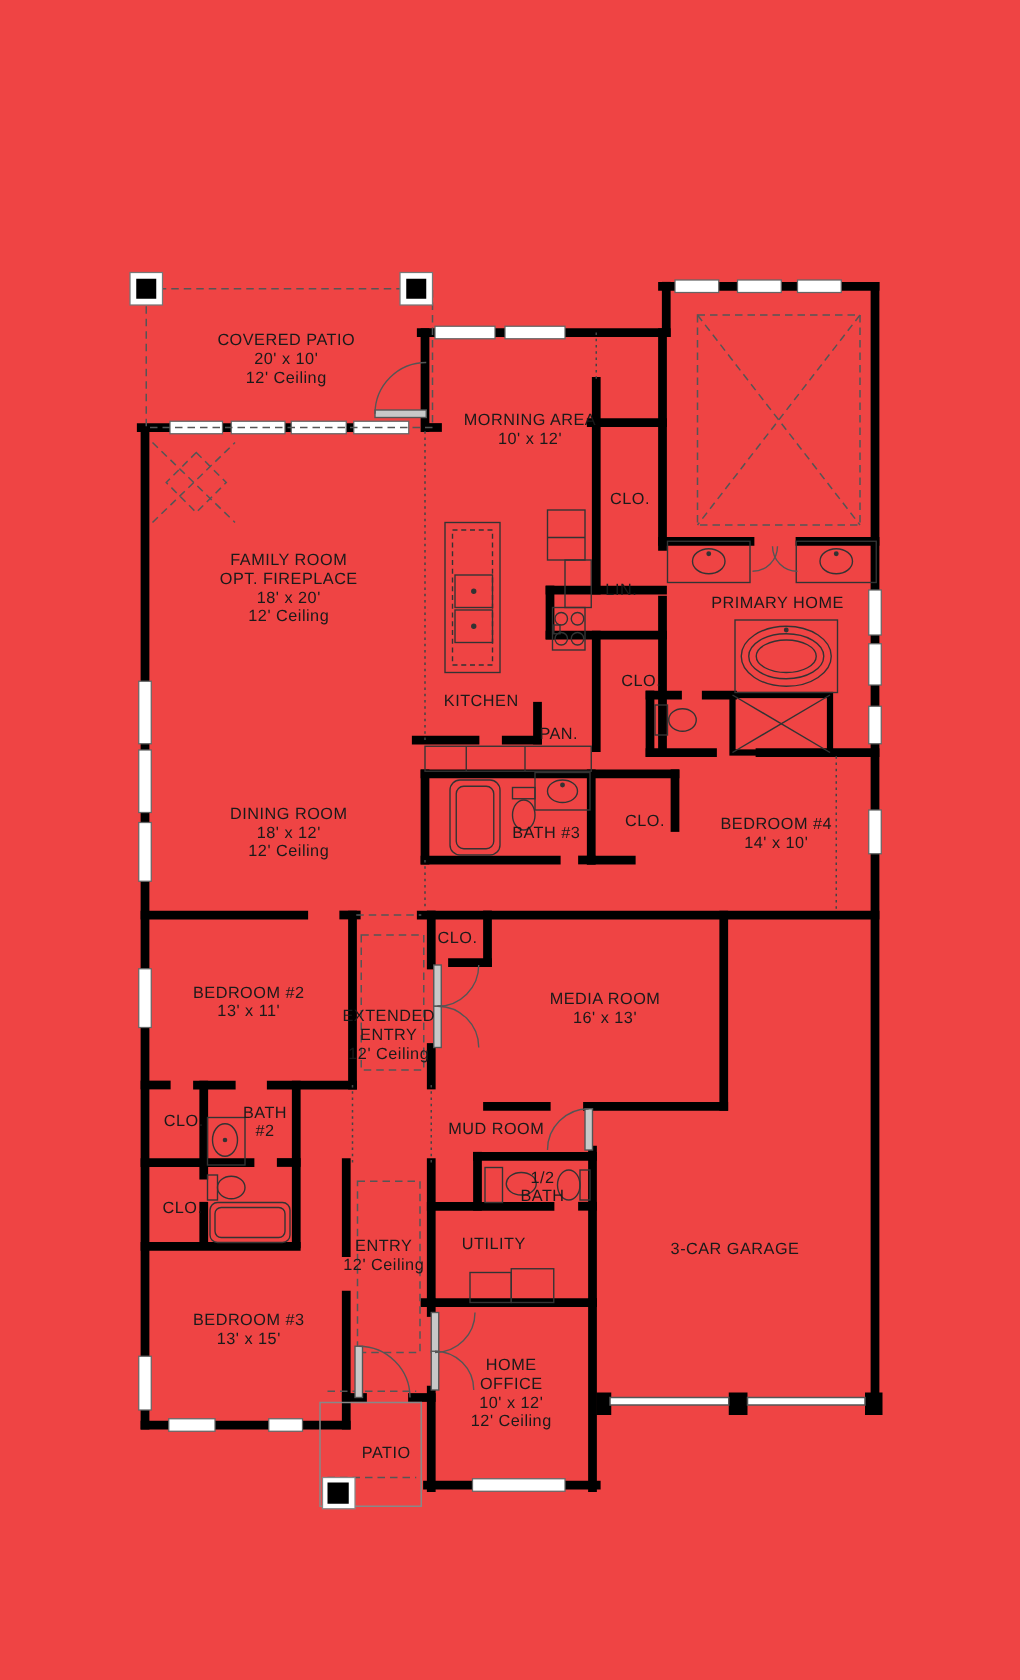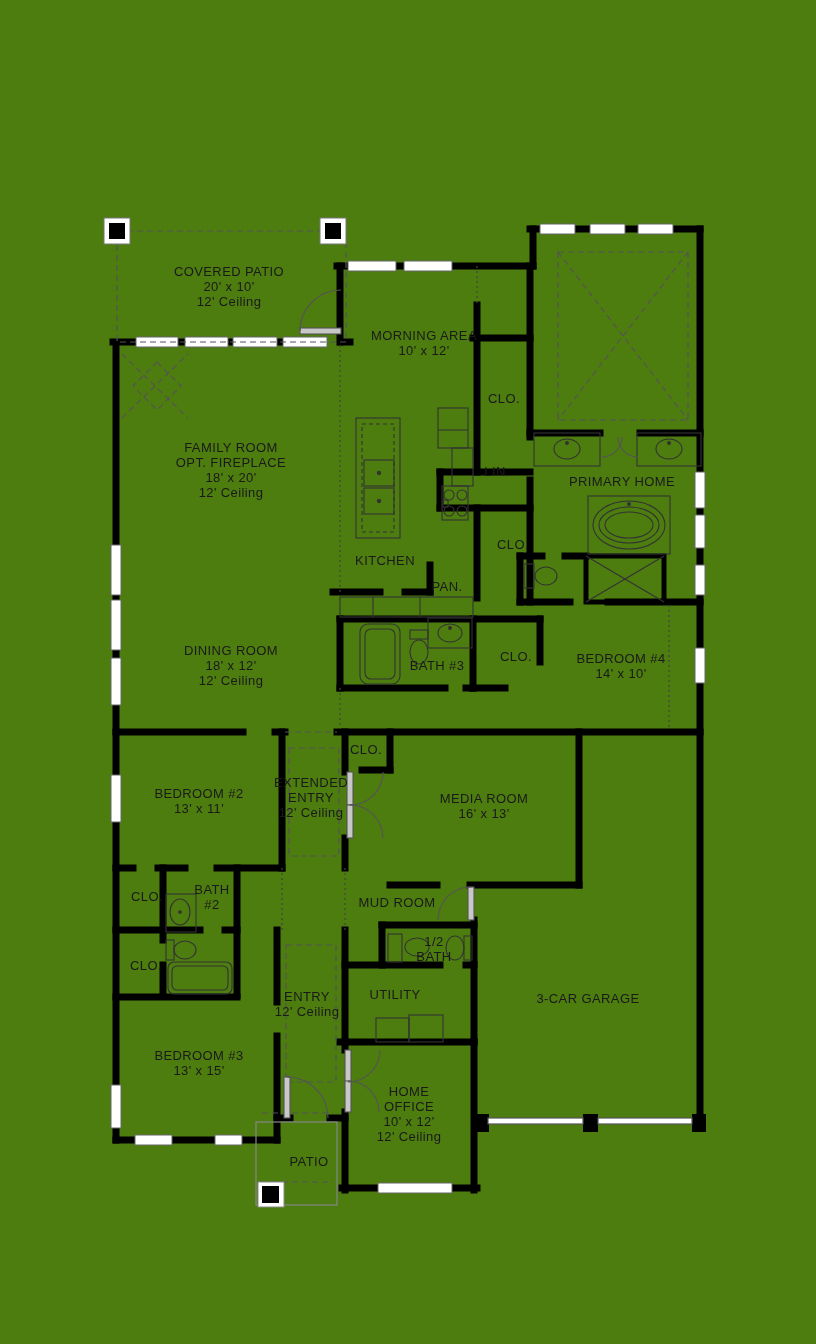--- a/index.html
+++ b/index.html
@@ -1,16 +1,16 @@
 <!DOCTYPE html>
 <html><head>
 <meta charset="utf-8">
 <style>
   html,body{margin:0;padding:0;background:#ffffff;}
-  .plan{position:relative;width:816px;height:1344px;background:#4d7c0f;overflow:hidden;
+  .plan{position:relative;width:816px;height:1344px;background:#ef4444;overflow:hidden;
         font-family:"Liberation Sans", sans-serif;}
   .plan svg{position:absolute;left:0;top:0;}
   .labels{position:absolute;left:0;top:0;width:100%;height:100%;}
   .lbl{position:absolute;transform:translateX(-50%);text-align:center;
        font-size:13px;line-height:15px;color:#1a1a1a;letter-spacing:.4px;white-space:nowrap;}
   .lbl span{display:block;}
 </style>
 </head>
 <body>
 
@@ -354,21 +354,21 @@
     <span>BEDROOM #4</span>
         <span>14' x 10'</span>
   </div>
   <div class="lbl" style="left:366px;top:742px">
     <span>CLO.</span>
   </div>
   <div class="lbl" style="left:199px;top:786px">
     <span>BEDROOM #2</span>
         <span>13' x 11'</span>
   </div>
-  <div class="lbl" style="left:311px;top:775px">
+  <div class="lbl" style="left:311px;top:805px">
     <span>EXTENDED</span>
         <span>ENTRY</span>
         <span>12' Ceiling</span>
   </div>
   <div class="lbl" style="left:484px;top:791px">
     <span>MEDIA ROOM</span>
         <span>16' x 13'</span>
   </div>
   <div class="lbl" style="left:147px;top:889px">
     <span>CLO.</span>

